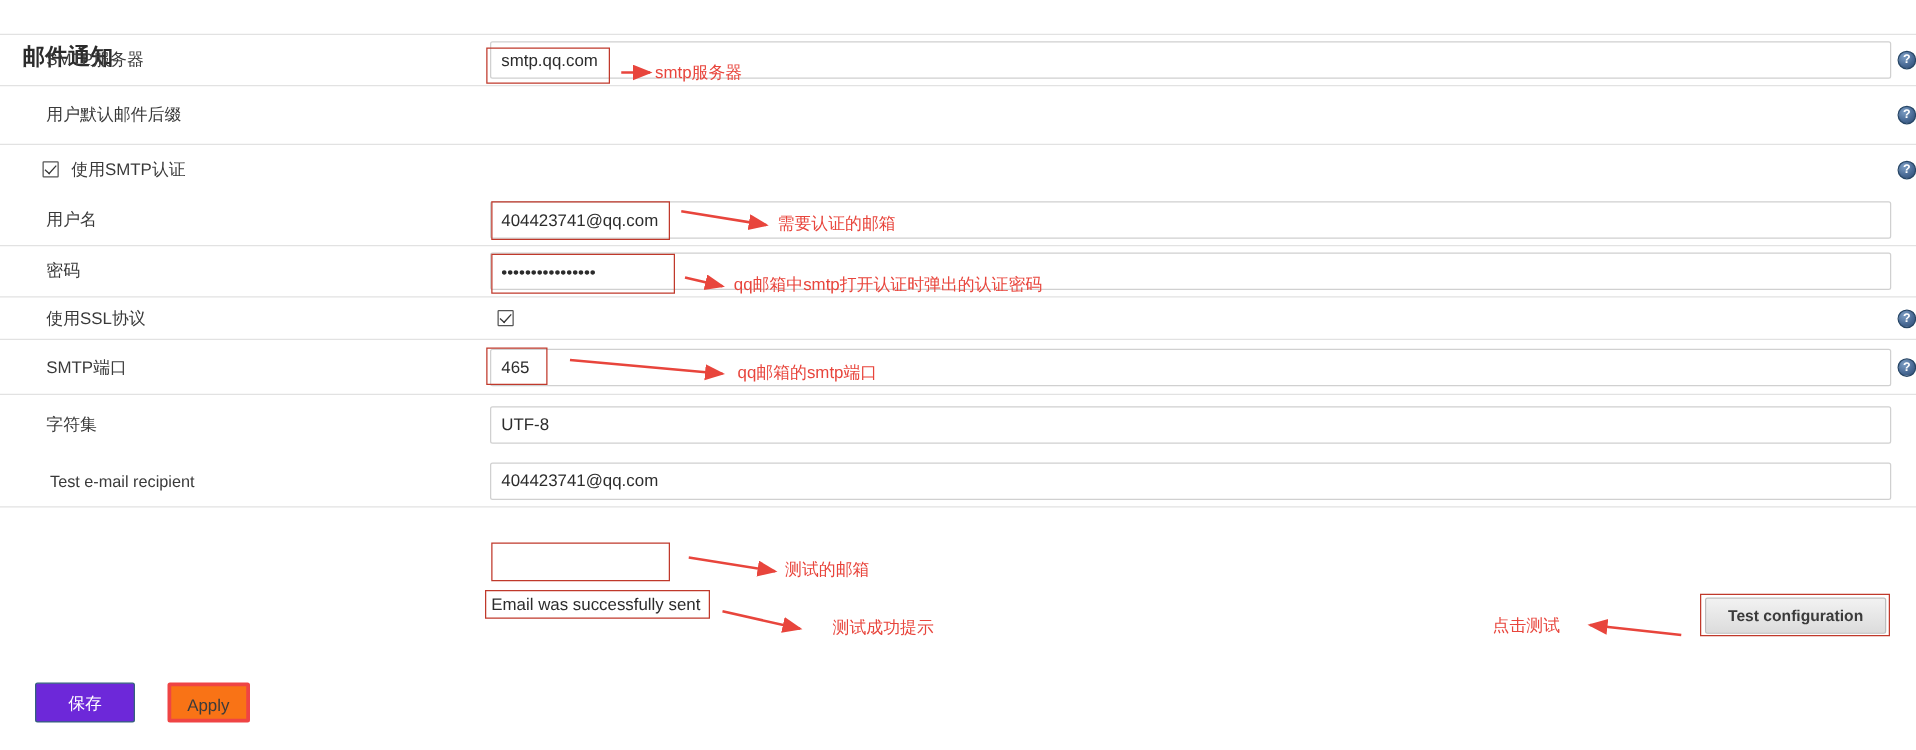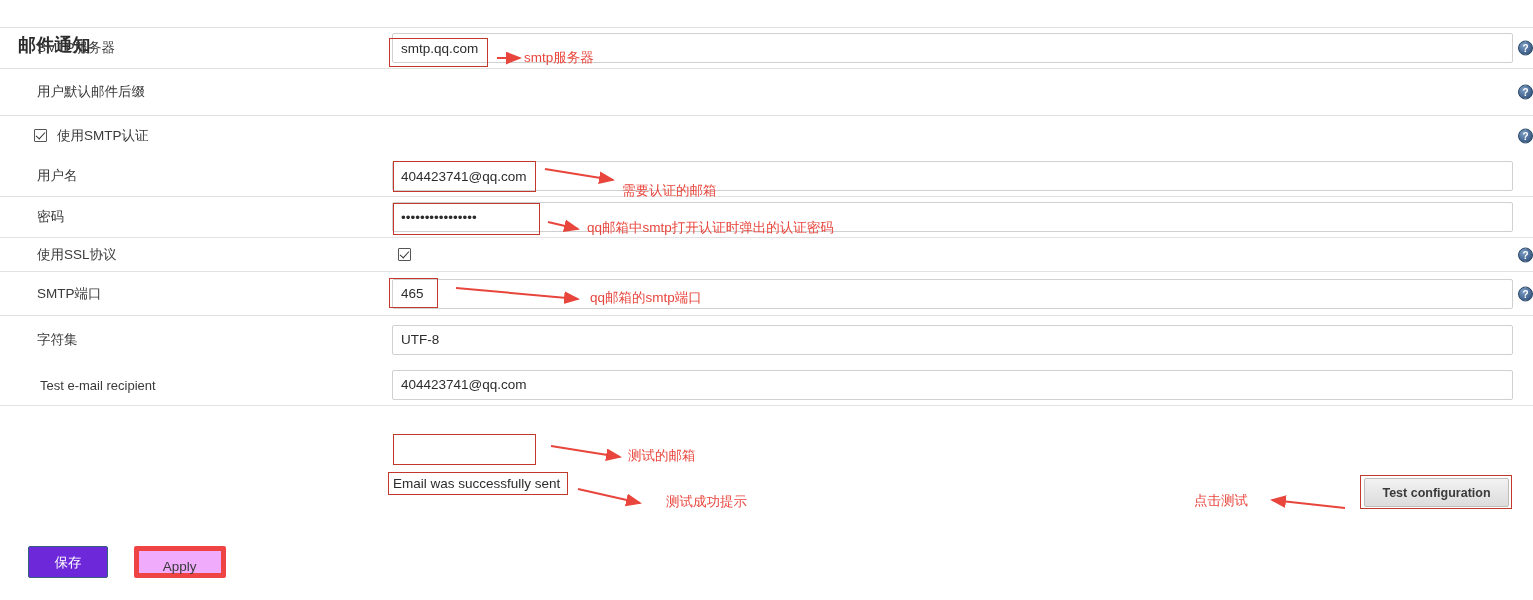--- a/index.html
+++ b/index.html
@@ -163,28 +163,28 @@
     color: #ffffff;
     font-size: 13.5px;
     border: 1px solid #33607d;
     box-sizing: border-box;
     border-radius: 2px;
     cursor: pointer;
     vertical-align: top;
   }
   .btn-apply {
     display: inline-block;
-    width: 92px;
+    width: 66px;
     height: 32px;
     line-height: 32px;
     text-align: center;
-    background: #f0abfc;
+    background: #f97316;
     color: #3b3b3b;
     font-size: 13.5px;
-    border: 5px solid #ef4444;
+    border: 3px solid #ef4444;
     box-sizing: border-box;
     border-radius: 2px;
     margin-left: 22px;
     cursor: pointer;
     vertical-align: top;
   }
 
   
   .anno-layer {
     position: absolute;
@@ -315,20 +315,20 @@
     <line x1="456" y1="288" x2="578" y2="299" stroke="#e8453c" stroke-width="2" marker-end="url(#ah)"></line>
 
     <line x1="551" y1="446" x2="620" y2="457" stroke="#e8453c" stroke-width="2" marker-end="url(#ah)"></line>
 
     <line x1="578" y1="489" x2="640" y2="503" stroke="#e8453c" stroke-width="2" marker-end="url(#ah)"></line>
 
     <line x1="1345" y1="508" x2="1272" y2="500" stroke="#e8453c" stroke-width="2" marker-end="url(#ah)"></line>
   </svg>
 
   <div class="anno-text" style="left:524px;  top:49px;">smtp服务器</div>
-  <div class="anno-text" style="left:622px;  top:182px;">需要认证的邮箱</div>
+  <div class="anno-text" style="left:622px;  top:170px;">需要认证的邮箱</div>
   <div class="anno-text" style="left:587px;  top:219px;">qq邮箱中smtp打开认证时弹出的认证密码</div>
   <div class="anno-text" style="left:590px;  top:289px;">qq邮箱的smtp端口</div>
   <div class="anno-text" style="left:628px;  top:447px;">测试的邮箱</div>
   <div class="anno-text" style="left:650px;  top:493px;margin-left:16px;">测试成功提示</div>
   <div class="anno-text" style="left:1194px; top:492px;">点击测试</div>
 
 </div>
 
 </body></html>

